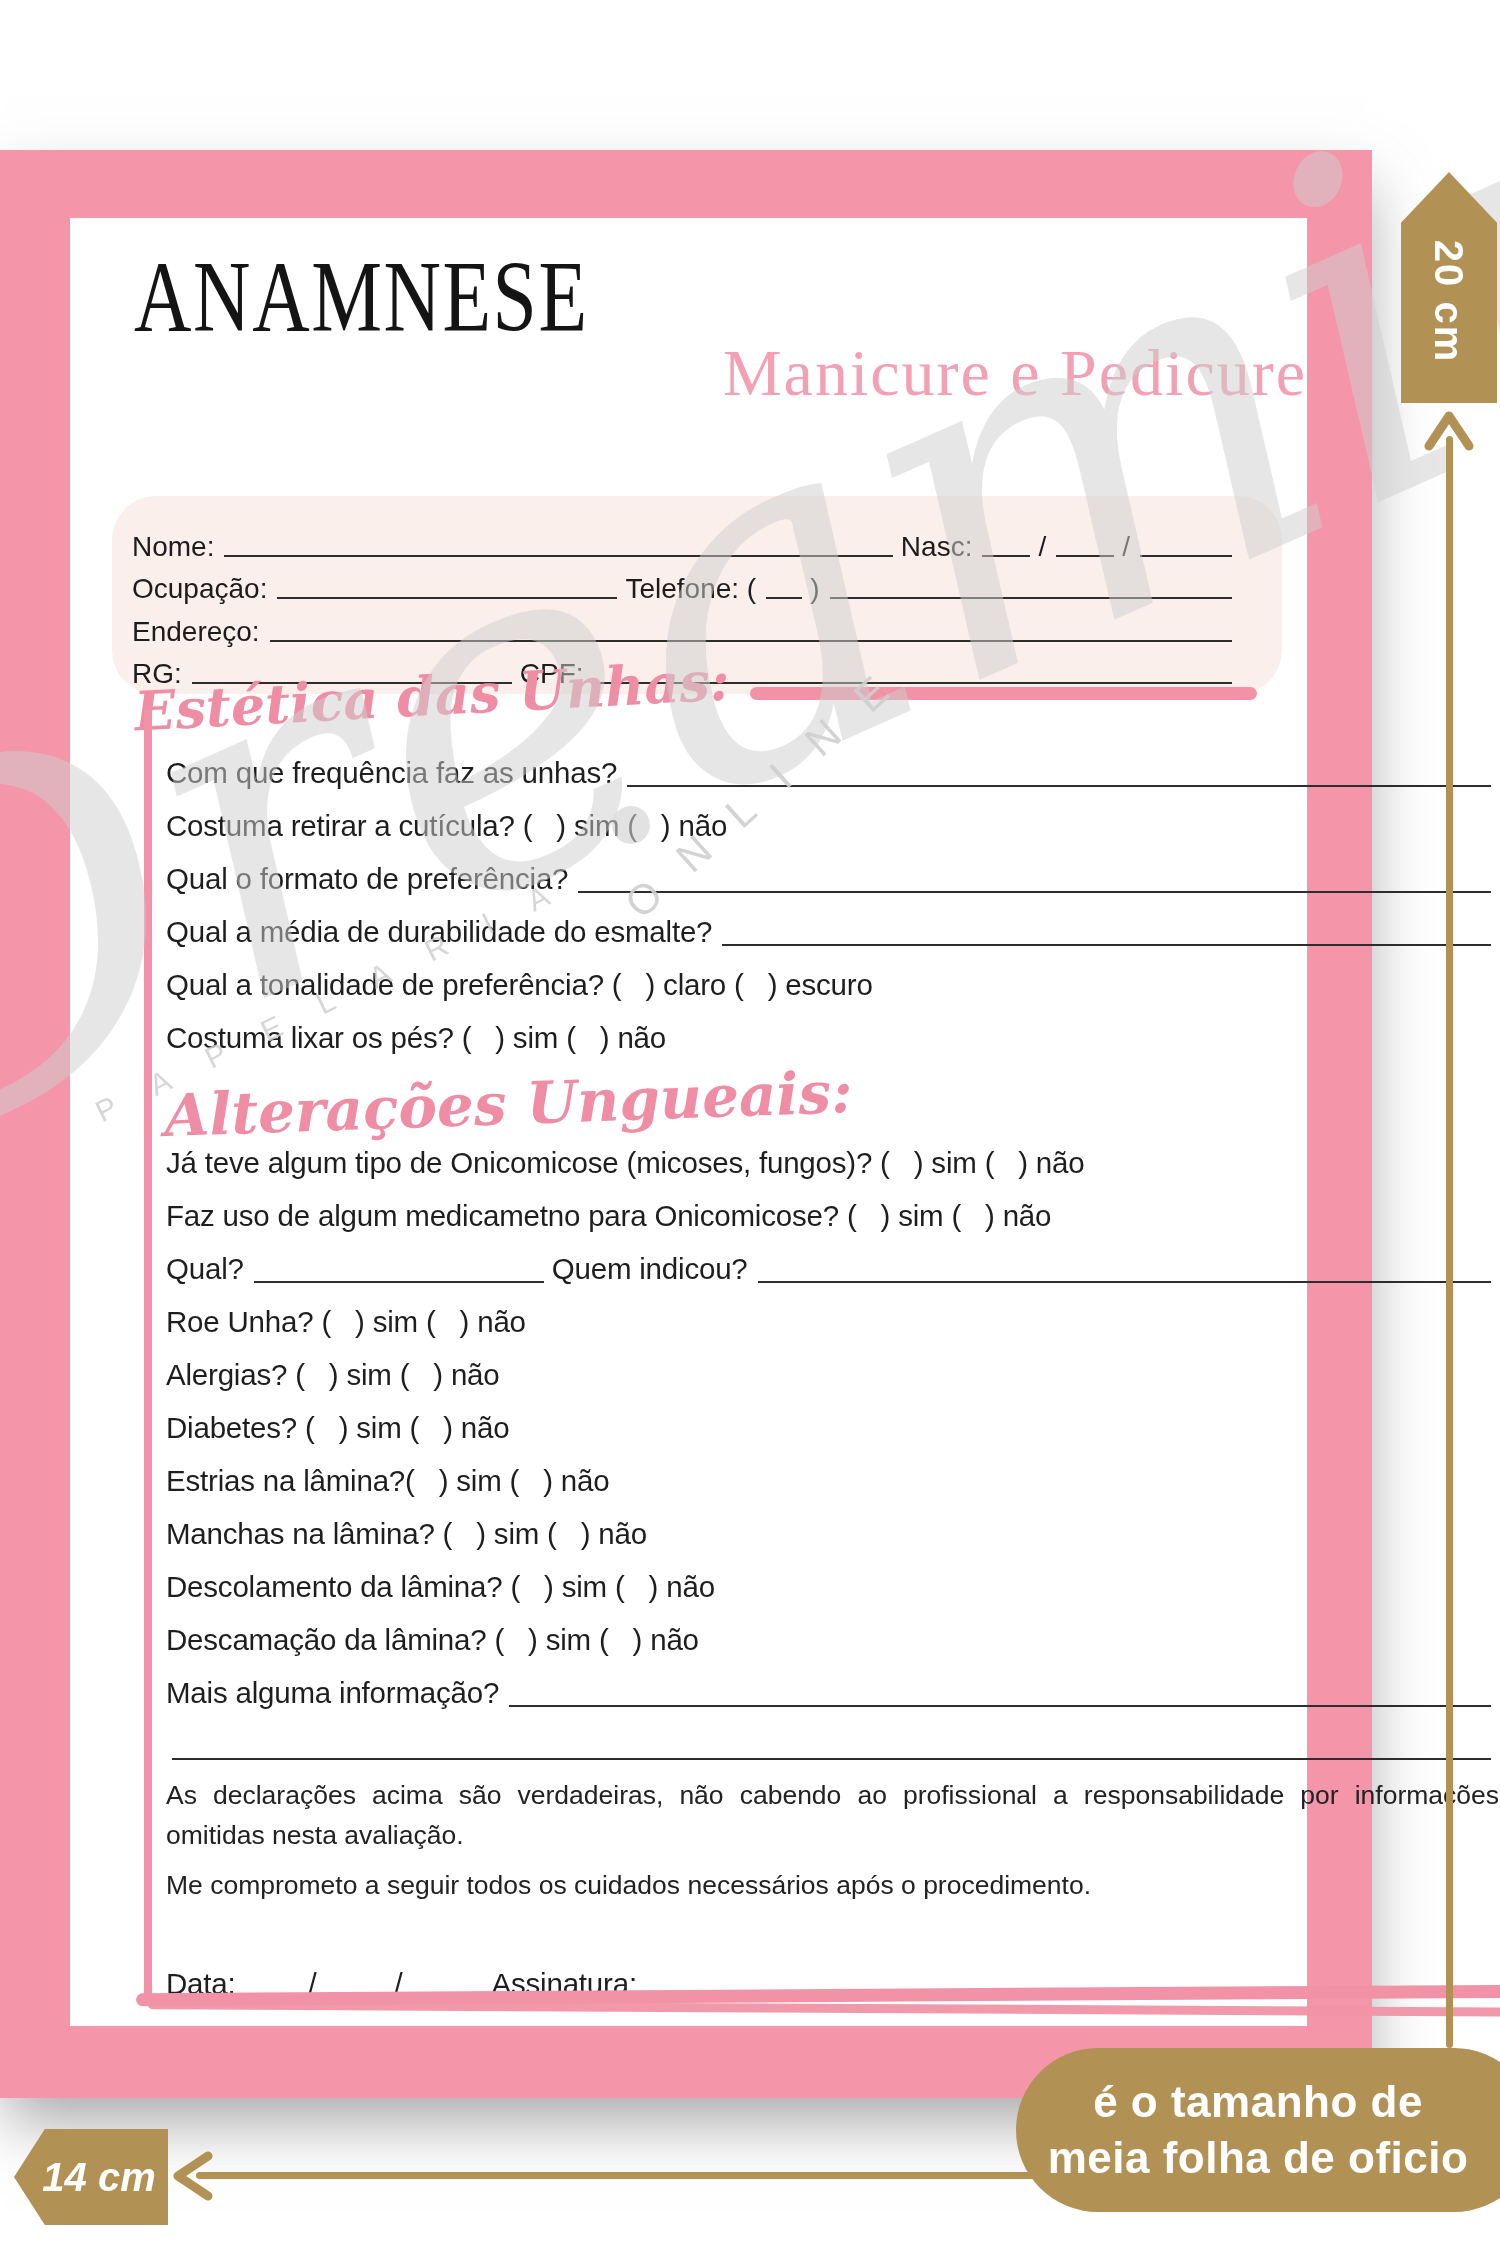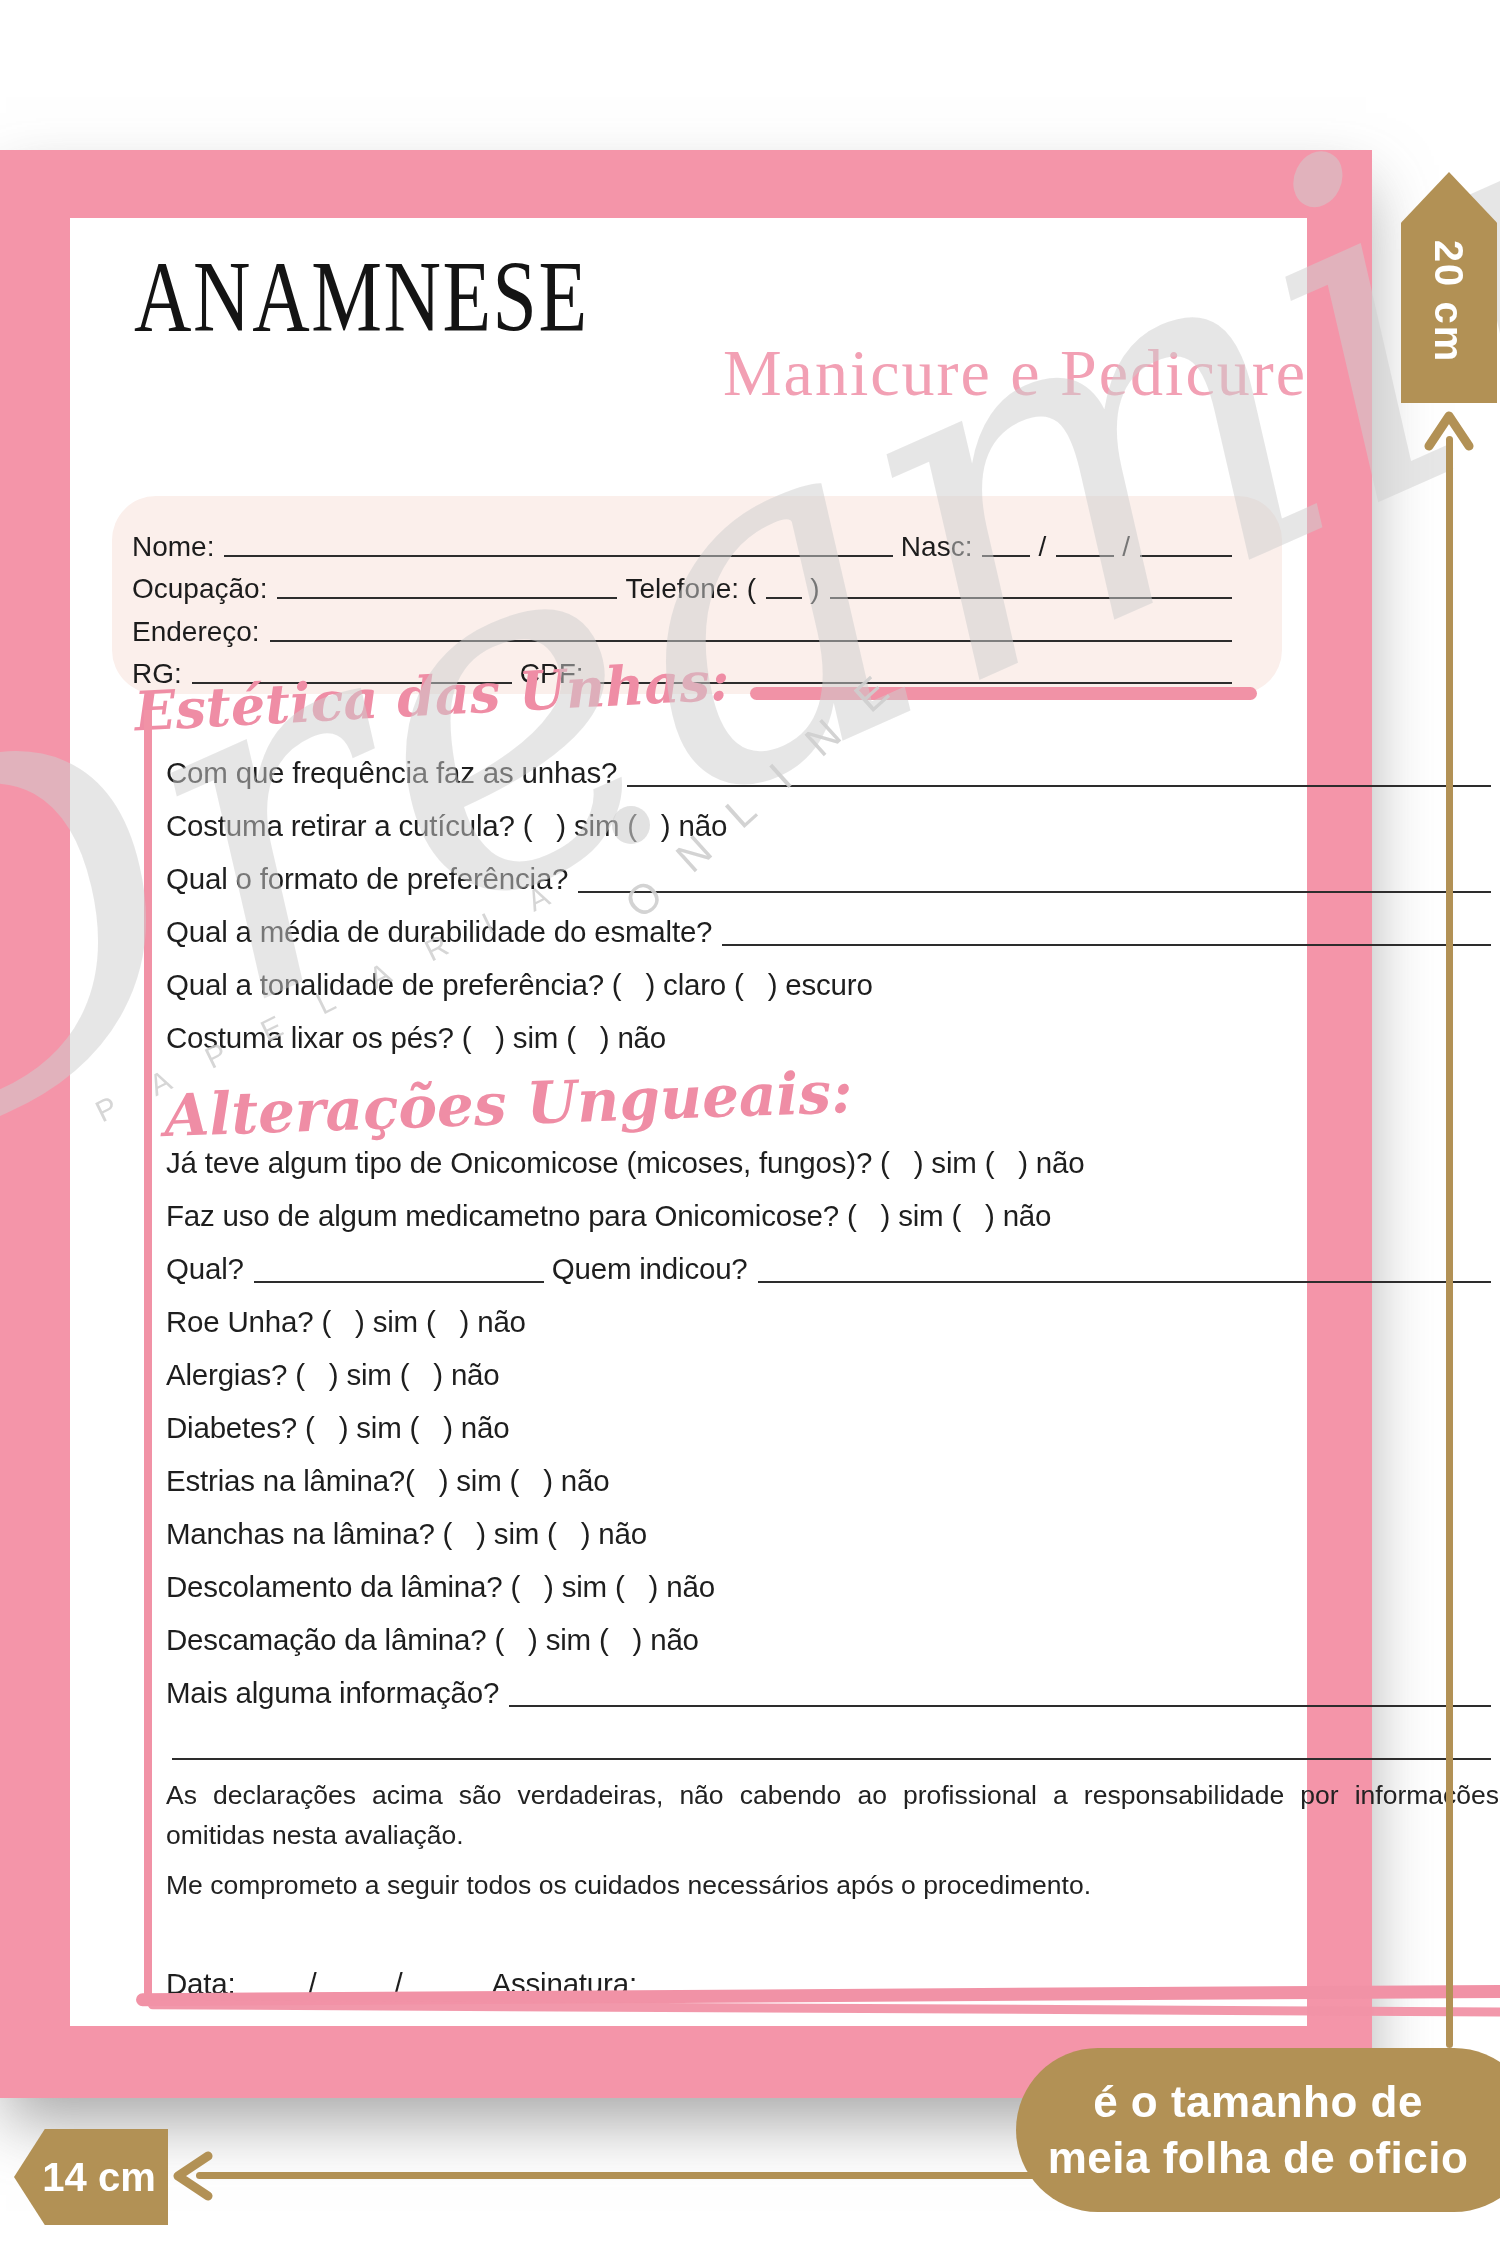--- a/index.html
+++ b/index.html
@@ -62,21 +62,21 @@
   .gold{position:absolute;z-index:8;}
   .tag-v{left:1401px;top:172px;width:96px;height:231px;background:var(--gold,#B29155);
          clip-path:polygon(50% 0,100% 22%,100% 100%,0 100%,0 22%);
          display:flex;align-items:center;justify-content:center;padding-top:28px;box-sizing:border-box;}
   .tag-v span{transform:rotate(90deg);color:#fff;font-weight:700;font-size:40px;
          letter-spacing:2px;white-space:nowrap;}
   .arrow-line-v{left:1446px;top:436px;width:7px;height:1612px;background:var(--gold,#B29155);border-radius:4px;}
   .tag-h{left:14px;top:2129px;width:154px;height:96px;background:var(--gold,#B29155);
          clip-path:polygon(0 50%,20% 0,100% 0,100% 100%,20% 100%);
          display:flex;align-items:center;justify-content:center;padding-left:16px;box-sizing:border-box;}
-  .tag-h span{color:#fff;font-weight:700;font-size:40px;white-space:nowrap;}
+  .tag-h span{color:#fff;font-weight:700;font-size:40px;white-space:nowrap;font-style:italic;}
   .arrow-line-h{left:196px;top:2172px;width:1304px;height:7px;background:var(--gold,#B29155);border-radius:4px;}
   .badge{left:1016px;top:2048px;width:520px;height:164px;background:var(--gold,#B29155);
          border-radius:82px;display:flex;flex-direction:column;justify-content:center;align-items:center;
          padding-right:36px;box-sizing:border-box;z-index:9;}
   .badge div{color:#fff;font-weight:700;font-size:44px;line-height:1.27;letter-spacing:.5px;white-space:nowrap;}
 </style>
 </head>
 <body>
 
 <div class="canvas">

